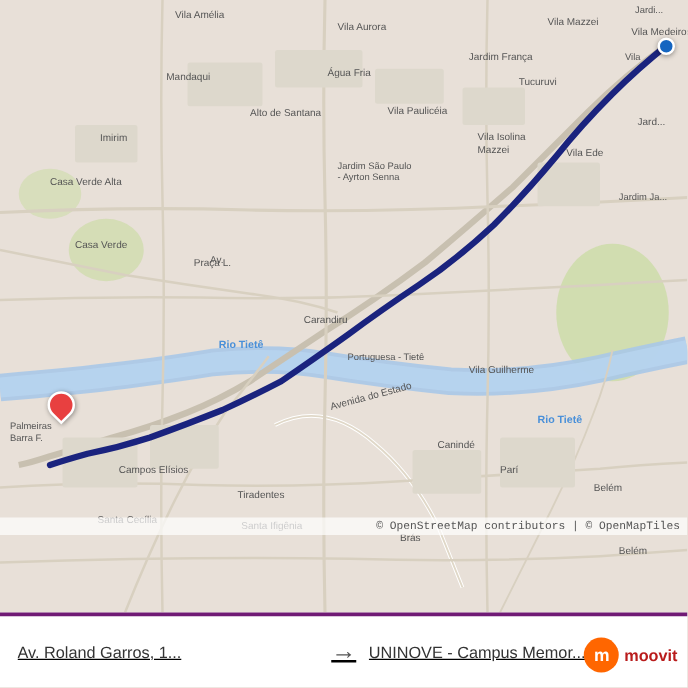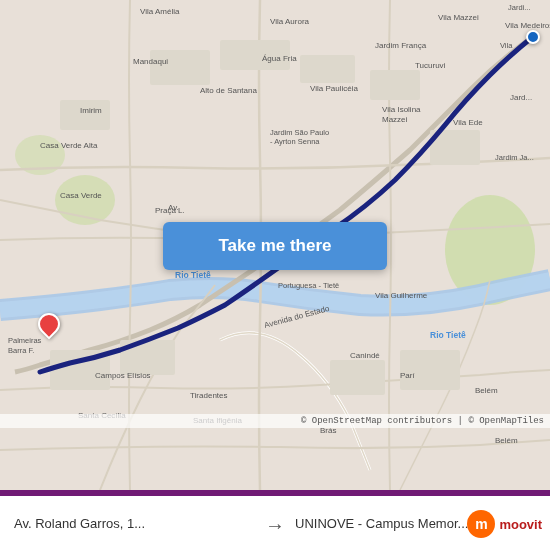--- a/index.html
+++ b/index.html
@@ -88,24 +88,25 @@
       z-index: 10;
     }
 
     
     .bottom-bar {
       width: 100%;
       height: 60px;
       background: white;
       display: flex;
       align-items: center;
-      border-top: 6px solid #701a75;
+      border-top: 3px solid #701a75;
       padding: 0 8px;
       position: relative;
       z-index: 20;
+      text-decoration: underline;
     }
 
     .bottom-from {
       display: flex;
       flex-direction: column;
       flex: 1;
       min-width: 0;
       padding: 0 6px;
     }
 
@@ -267,21 +268,20 @@
       <text x="8" y="343" font-size="7.5" fill="#555" font-family="Arial">Palmeiras</text>
       <text x="8" y="353" font-size="7.5" fill="#555" font-family="Arial">Barra F.</text>
       <text x="320" y="433" font-size="8" fill="#555" font-family="Arial">Brás</text>
       <text x="168" y="210" font-size="8" fill="#555" font-family="Arial">Av.</text>
       <text x="510" y="100" font-size="8" fill="#555" font-family="Arial">Jard...</text>
       <text x="505" y="28" font-size="8" fill="#555" font-family="Arial">Vila Medeiros</text>
       <text x="508" y="10" font-size="7.5" fill="#555" font-family="Arial">Jardi...</text>
       <text x="500" y="48" font-size="7.5" fill="#555" font-family="Arial">Vila</text>
     </svg>
 
-    <button class="take-me-there-btn">Take me there</button>
 
     <div class="location-pin">
       <div class="pin-circle"></div>
     </div>
 
     <div class="dest-dot"></div>
 
     <div class="attribution">
       <span>© OpenStreetMap contributors | © OpenMapTiles</span>
     </div>

